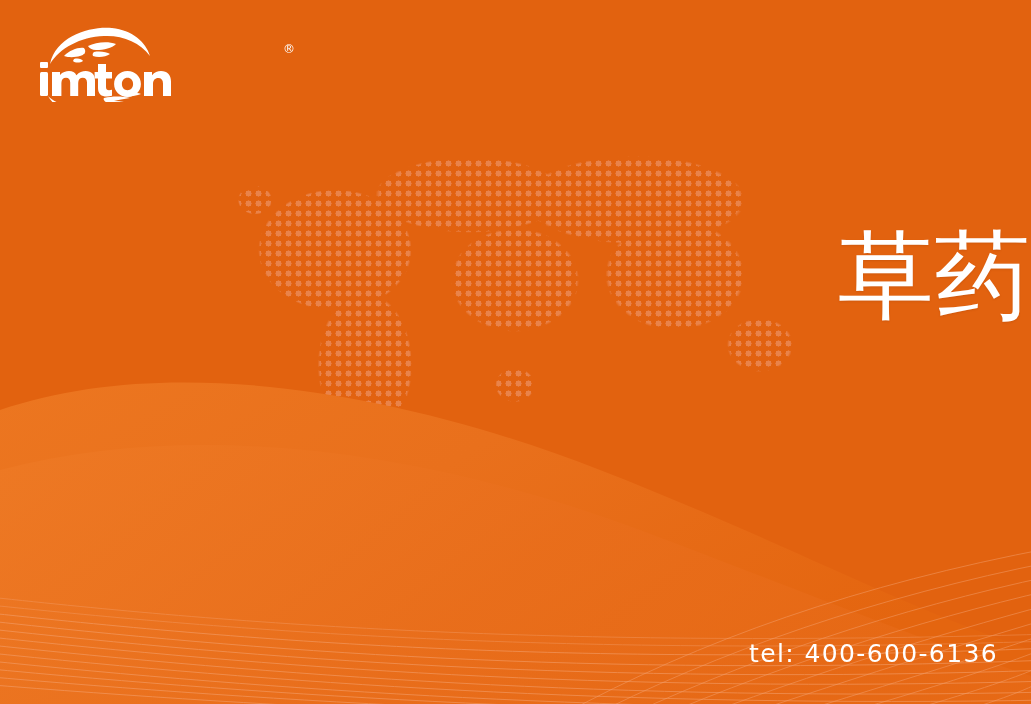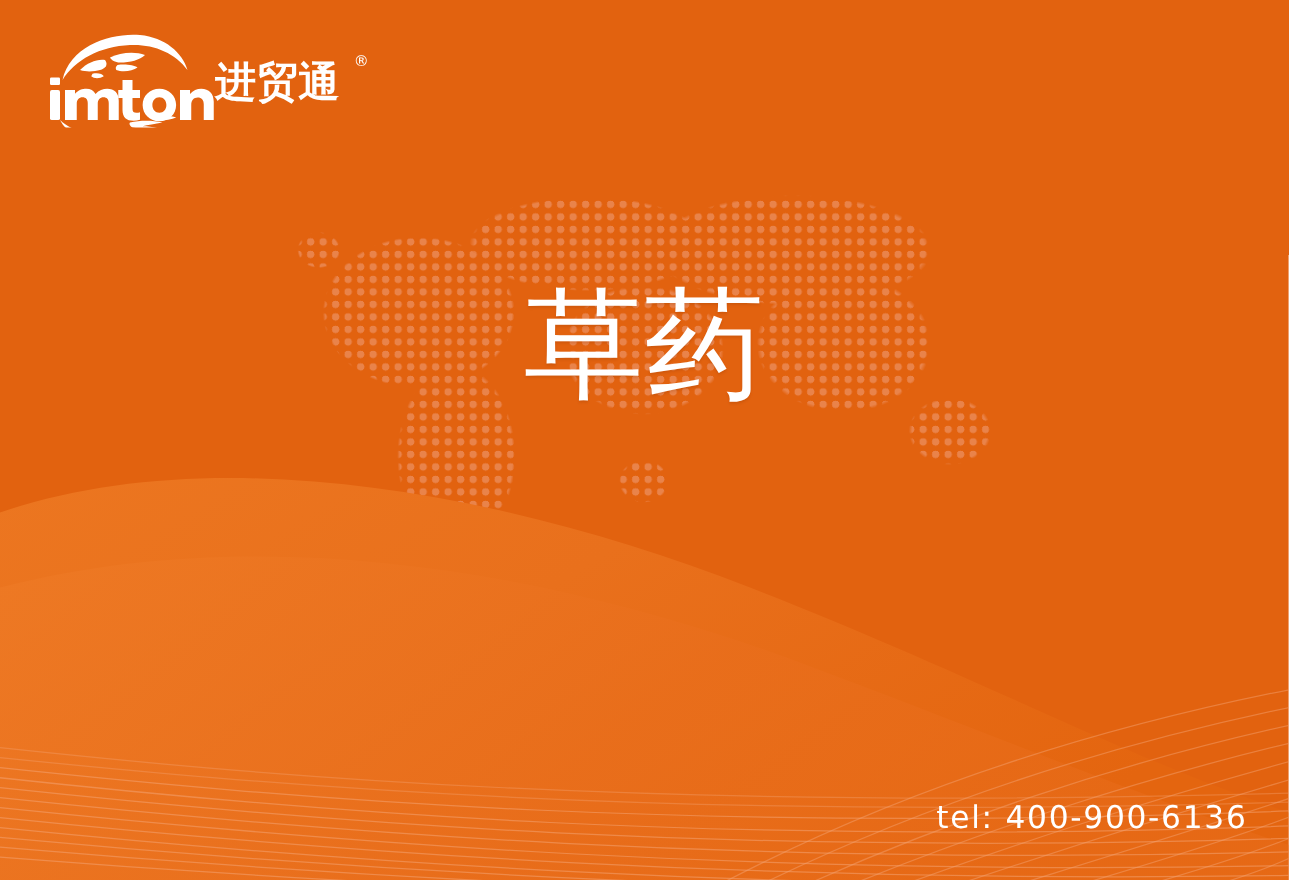--- a/index.html
+++ b/index.html
@@ -93,20 +93,21 @@
     font-family: "DejaVu Sans", "Liberation Sans", sans-serif;
     font-weight: 400;
     letter-spacing: .04em;
     line-height: 1.0;
     text-shadow: 0 1px 2px rgba(120,45,0,.18);
   }
   #headline .line1 {
     font-size: 96px;
     display: block;
     margin-bottom: 16px;
+    text-align: right;
   }
   #headline .line2 {
     font-size: 104px;
     display: block;
   }
 
   
   #tel {
     position: absolute;
     right: 33px;
@@ -196,22 +197,21 @@
       </g>
 
       <g fill="#ffffff">
         <path d="M10,70 C22,82 50,86 74,80 C62,86 42,88 28,84 C19,81 13,76 10,70 Z"></path>
         <path d="M66,72 C74,70 84,70 92,72 C86,73 80,74 76,75 C82,75 88,76 92,78 C84,78 74,77 68,76 C66,75 65,73 66,72 Z"></path>
         <path d="M84,68 C90,66 98,66 103,68 C98,70 90,71 85,70 Z"></path>
       </g>
     </svg>
   </div>
 
-  <div style="position:absolute;left:172px;top:44px;z-index:7;color:#fff;font-size:33px;font-family:'DejaVu Sans','Liberation Sans',sans-serif;font-weight:700;letter-spacing:.01em;">进贸通</div>
   <div style="position:absolute;left:283px;top:42px;z-index:7;color:#fff;font-size:12px;font-family:'DejaVu Sans',sans-serif;">®</div>
 
   <div id="headline">
     <span class="line1">草药</span>
   </div>
 
-  <div id="tel">tel: 400-900-6136</div>
+  <div id="tel">tel: 400-600-6136</div>
 
 </div>
 
 </body></html>

